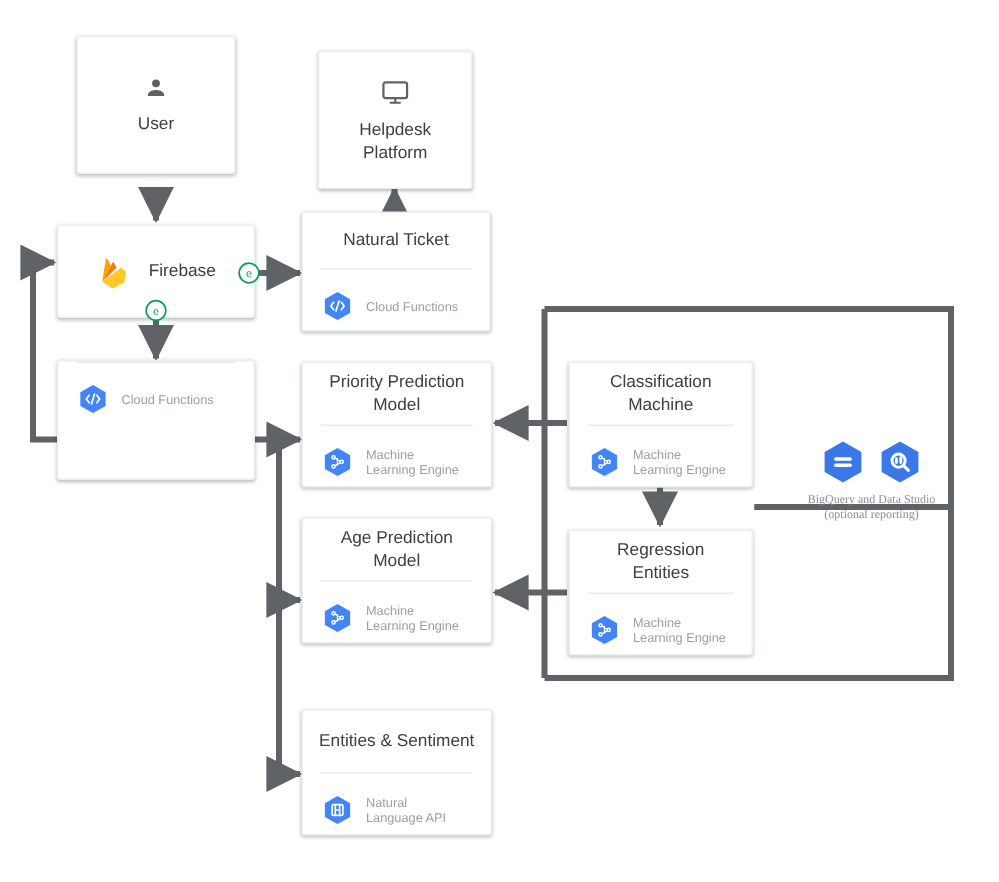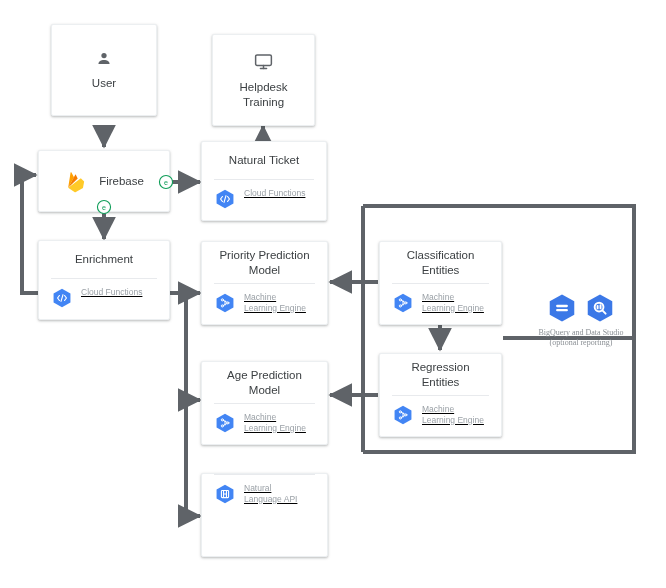--- a/index.html
+++ b/index.html
@@ -49,25 +49,24 @@
   .card.plain .glyph{display:block;}
 
   
   .card.service{justify-content:flex-start;}
   .card.service .card-title{
     flex:1;
     display:flex;align-items:center;justify-content:center;
   }
   .divider{height:1px;background:#e8eaed;margin:0 12px;}
   .card-foot{
-    display:flex;gap:8px;
+    display:flex;align-items:center;gap:8px;
     padding:8px 4px 0 12px;
     height:40px;
     box-sizing:border-box;
-    text-decoration:underline;
   }
   .foot-label{
     font-size:8.5px;color:#9aa0a6;line-height:10.5px;white-space:pre-line;
   }
 
   
   .glyph{line-height:0;}
   .hexicon{width:22px;height:22px;flex:none;}
   .badge{position:absolute;width:16px;height:16px;z-index:7;}
 
@@ -140,21 +139,21 @@
 
   <div class="card plain" style="left:212px;top:34px;width:103px;height:92px;">
     <span class="glyph">
       <svg width="21" height="21" viewBox="0 0 24 24" fill="none" stroke="#5f6368" stroke-width="1.7" stroke-linecap="round" stroke-linejoin="round">
         <rect x="3" y="4.5" width="18" height="12" rx="1.6"></rect>
         <line x1="12" y1="16.5" x2="12" y2="20"></line>
         <line x1="8.5" y1="20" x2="15.5" y2="20"></line>
       </svg>
     </span>
     <div class="card-title">Helpdesk
-Training</div>
+Platform</div>
   </div>
 
   <div class="card" style="left:38px;top:150px;width:132px;height:62px;
        flex-direction:row;align-items:center;justify-content:center;gap:12px;">
     <span class="glyph">
       <svg width="23" height="23" viewBox="0 0 32 32">
         <path d="M5.8 24.6 9.1 3.9c.12-.74 1.1-.9 1.45-.24l3.35 6.26-8.1 14.68z" fill="#ffa000"></path>
         <path d="M5.8 24.6 16.0 6.0l3.1 5.8L5.8 24.6z" fill="#f57c00"></path>
         <path d="m5.8 24.6 17.6-13.1 4.6 4.5-1.6 9.2-9.9 5.5a2.1 2.1 0 0 1-2.0 0L5.8 24.6z" fill="#ffca28"></path>
       </svg>
@@ -183,21 +182,20 @@
         <svg width="22" height="22" viewBox="0 0 24 24">
           <path d="M12 1.8 21.2 7v10L12 22.2 2.8 17V7z" fill="#4285f4"></path>
           <path d="M9.2 9.3 7.2 12l2 2.7M14.8 9.3l2 2.7-2 2.7M13.1 8.4l-2.2 7.2" fill="none" stroke="#ffffff" stroke-width="1.25" stroke-linecap="round"></path>
         </svg>
       </span>
       <span class="foot-label">Cloud Functions</span>
     </div>
   </div>
 
   <div class="card service" style="left:38px;top:240px;width:132px;height:80px;">
-    <div class="card-title">Enrichment</div>
     <div class="divider"></div>
     <div class="card-foot">
       <span class="glyph hexicon">
         <svg width="22" height="22" viewBox="0 0 24 24">
           <path d="M12 1.8 21.2 7v10L12 22.2 2.8 17V7z" fill="#4285f4"></path>
           <path d="M9.2 9.3 7.2 12l2 2.7M14.8 9.3l2 2.7-2 2.7M13.1 8.4l-2.2 7.2" fill="none" stroke="#ffffff" stroke-width="1.25" stroke-linecap="round"></path>
         </svg>
       </span>
       <span class="foot-label">Cloud Functions</span>
     </div>
@@ -217,21 +215,21 @@
             <circle cx="15.1" cy="11.9" r="1.15"></circle>
             <path d="M10.2 9.2 14 11.2M10.2 14.6 14 12.6M12 9.6v4.6"></path>
           </g>
         </svg>
       </span>
       <span class="foot-label">Machine
 Learning Engine</span>
     </div>
   </div>
 
-  <div class="card service" style="left:201px;top:361px;width:127px;height:84px;">
+  <div class="card service" style="left:201px;top:345px;width:127px;height:84px;">
     <div class="card-title">Age Prediction
 Model</div>
     <div class="divider"></div>
     <div class="card-foot">
       <span class="glyph hexicon">
         <svg width="22" height="22" viewBox="0 0 24 24">
           <path d="M12 1.8 21.2 7v10L12 22.2 2.8 17V7z" fill="#4285f4"></path>
           <g fill="none" stroke="#ffffff" stroke-width="1.05" stroke-linecap="round">
             <circle cx="9.1" cy="8.6" r="1.15"></circle>
             <circle cx="9.1" cy="15.2" r="1.15"></circle>
@@ -240,21 +238,21 @@
           </g>
         </svg>
       </span>
       <span class="foot-label">Machine
 Learning Engine</span>
     </div>
   </div>
 
   <div class="card service" style="left:379px;top:241px;width:123px;height:84px;">
     <div class="card-title">Classification
-Entities</div>
+Machine</div>
     <div class="divider"></div>
     <div class="card-foot">
       <span class="glyph hexicon">
         <svg width="22" height="22" viewBox="0 0 24 24">
           <path d="M12 1.8 21.2 7v10L12 22.2 2.8 17V7z" fill="#4285f4"></path>
           <g fill="none" stroke="#ffffff" stroke-width="1.05" stroke-linecap="round">
             <circle cx="9.1" cy="8.6" r="1.15"></circle>
             <circle cx="9.1" cy="15.2" r="1.15"></circle>
             <circle cx="15.1" cy="11.9" r="1.15"></circle>
             <path d="M10.2 9.2 14 11.2M10.2 14.6 14 12.6M12 9.6v4.6"></path>
@@ -281,20 +279,21 @@
             <path d="M10.2 9.2 14 11.2M10.2 14.6 14 12.6M12 9.6v4.6"></path>
           </g>
         </svg>
       </span>
       <span class="foot-label">Machine
 Learning Engine</span>
     </div>
   </div>
 
   <div class="card service" style="left:201px;top:473px;width:127px;height:84px;">
+    <div class="card-title">Entities &amp; Sentiment</div>
     <div class="divider"></div>
     <div class="card-foot">
       <span class="glyph hexicon">
         <svg width="22" height="22" viewBox="0 0 24 24">
           <path d="M12 1.8 21.2 7v10L12 22.2 2.8 17V7z" fill="#4285f4"></path>
           <g stroke="#ffffff" stroke-width="1.2" fill="none" stroke-linecap="round">
             <rect x="8.1" y="8.1" width="7.8" height="7.8" rx="0.8"></rect>
             <path d="M10.4 8.6v6.8M13.6 8.6v6.8M10.4 12h3.2"></path>
           </g>
         </svg>

